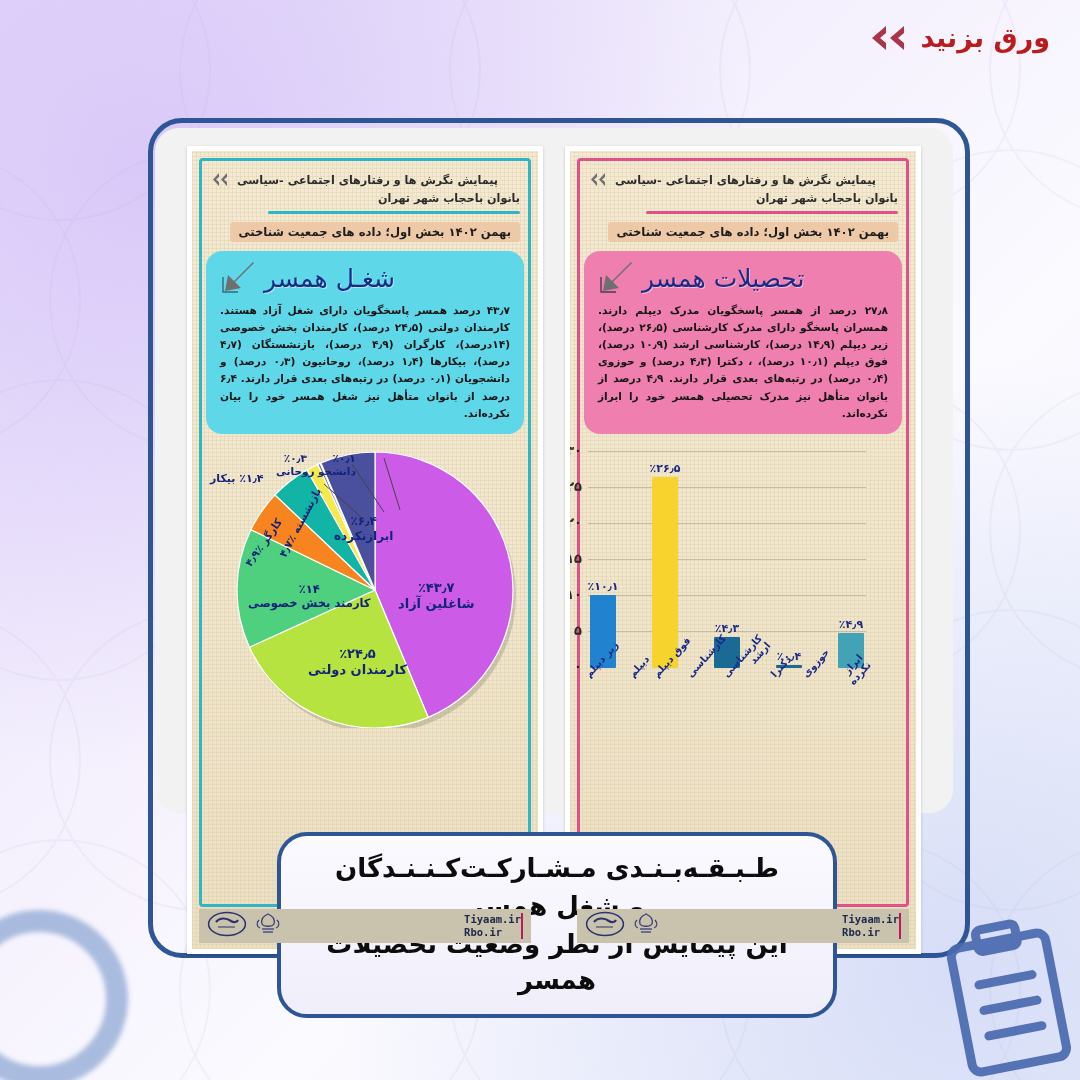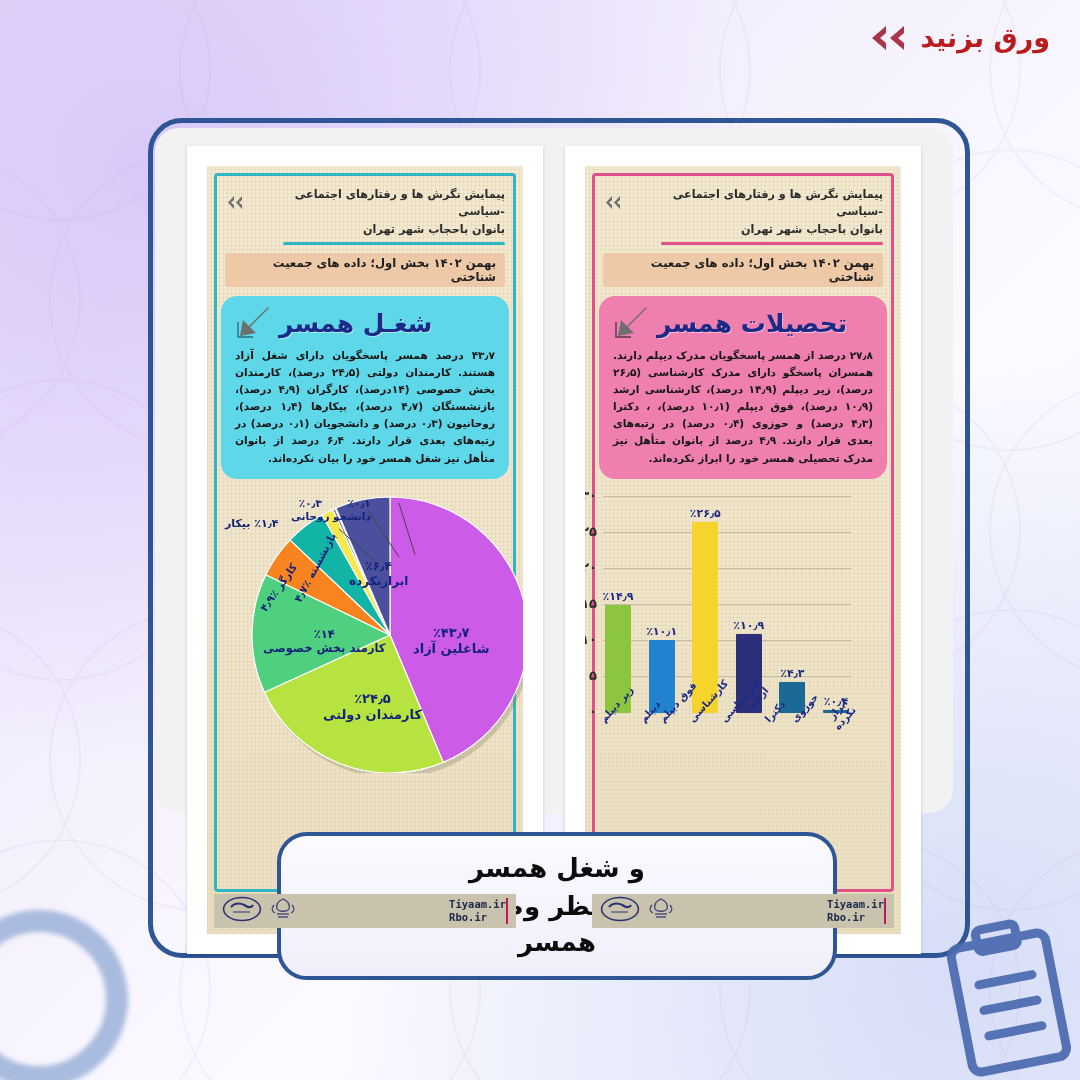--- a/index.html
+++ b/index.html
@@ -28,21 +28,21 @@
   }
   
   .panel{
     position:absolute;left:155px;top:128px;width:798px;height:685px;
     background:#f3f2f2;border-radius:24px;
     display:flex;gap:22px;justify-content:center;align-items:flex-start;
     padding:18px 16px;box-sizing:border-box;
   }
 
   .card{
-    width:356px;height:808px;background:#ffffff;padding:20px;box-sizing:border-box;
+    width:356px;height:808px;background:#ffffff;padding:5px;box-sizing:border-box;
     box-shadow:0 1px 3px rgba(0,0,0,.18);
   }
   .card-inner{
     width:100%;height:100%;box-sizing:border-box;position:relative;
     background:
       repeating-linear-gradient(0deg, rgba(216,198,156,.30) 0 1px, rgba(0,0,0,0) 1px 4px),
       repeating-linear-gradient(90deg, rgba(216,198,156,.30) 0 1px, rgba(0,0,0,0) 1px 4px),
       linear-gradient(180deg,#f4ead3 0%,#f0e6cd 55%,#ece0c3 100%);
     overflow:hidden;
   }
@@ -61,21 +61,21 @@
     display:inline-block;background:#edc9a8;color:#1d1d1d;font-weight:bold;
     font-size:11.6px;padding:3px 9px;border-radius:3px;margin-top:3px;
   }
 
   
   .banner{
     position:relative;margin:9px 14px 0 14px;background:var(--banner);
     border-radius:16px;padding:8px 14px 12px 14px;z-index:2;
   }
   .banner-head{display:flex;align-items:center;justify-content:flex-start;flex-direction:row-reverse;gap:6px;}
-  .banner-title{font-size:25px;font-weight:bold;color:#1b2a86;letter-spacing:-.5px;
+  .banner-title{font-size:25px;font-weight:normal;color:#1b2a86;letter-spacing:-.5px;
     text-shadow:1px 1px 0 rgba(255,255,255,.45);text-align:center;}
   .arrow-ic{flex:0 0 auto;}
   .banner-body{font-size:10.6px;line-height:1.62;color:#151515;text-align:justify;
     direction:rtl;font-weight:bold;margin-top:3px;}
 
   
   .barchart{position:relative;margin:12px 16px 0 14px;height:278px;z-index:2;}
   .plot{position:absolute;right:34px;left:4px;top:6px;bottom:56px;}
   .gridline{position:absolute;left:0;right:0;height:1px;background:rgba(150,140,120,.45);}
   .ytick{position:absolute;right:100%;margin-right:6px;transform:translateY(-52%);
@@ -224,42 +224,38 @@
               <span class="ytick">۲۰</span>
             </div>
             <div class="gridline" style="bottom: 83.3333%;">
               <span class="ytick">۲۵</span>
             </div>
             <div class="gridline" style="bottom: 100%;">
               <span class="ytick">۳۰</span>
             </div>
             <div class="bars">
               <div class="barcol">
-                <div class="bar" style="height: 49.6667%; background: rgb(140, 198, 63);"></div>
-                <span class="barval" style="bottom: calc(49.6667% + 2px);">٪۱۴٫۹</span>
-              </div>
-              <div class="barcol">
                 <div class="bar" style="height: 33.6667%; background: rgb(33, 131, 207);"></div>
                 <span class="barval" style="bottom: calc(33.6667% + 2px);">٪۱۰٫۱</span>
               </div>
               <div class="barcol">
                 <div class="bar" style="height: 88.3333%; background: rgb(247, 211, 46);"></div>
                 <span class="barval" style="bottom: calc(88.3333% + 2px);">٪۲۶٫۵</span>
               </div>
               <div class="barcol">
-                <div class="bar" style="height: 36.3333%; background: rgb(44, 47, 122);"></div>
-                <span class="barval" style="bottom: calc(36.3333% + 2px);">٪۱۰٫۹</span>
-              </div>
-              <div class="barcol">
                 <div class="bar" style="height: 14.3333%; background: rgb(27, 106, 150);"></div>
                 <span class="barval" style="bottom: calc(14.3333% + 2px);">٪۴٫۳</span>
               </div>
               <div class="barcol">
                 <div class="bar" style="height: 1.33333%; background: rgb(27, 106, 150);"></div>
                 <span class="barval" style="bottom: calc(1.33333% + 2px); text-align: center;">٪۰٫۴</span>
+              </div>
+              <div class="barcol">
+                <div class="bar" style="height: 16.3333%; background: rgb(65, 163, 181);"></div>
+                <span class="barval" style="bottom: calc(16.3333% + 2px);">٪۴٫۹</span>
               </div>
             </div>
           </div>
         <div class="xlabels" id="bar-xlabels">
             <div class="xlab">
               <span>زیر دیپلم</span>
             </div>
             <div class="xlab">
               <span>دیپلم</span>
             </div>
@@ -399,20 +395,21 @@
             </svg>
           </span>
         </div>
       </div>
 
     </div>
   </div>
 </div>
 
 <div class="caption">
+  <p>طـبـقـه‌بـنـدی مـشـارکـت‌کـنـنـدگان</p>
   <p>و شغل همسر</p>
   <p>این پیمایش از نظر وضعیت تحصیلات همسر</p>
 </div>
 
 <span class="glass">
   <svg viewBox="0 0 250 230" width="250" height="230">
     <circle cx="95" cy="105" r="78" fill="none" stroke="#8fa8d4" stroke-width="22"></circle>
     <path d="M40 170 L-10 222" stroke="#8fa8d4" stroke-width="26" stroke-linecap="round"></path>
   </svg>
 </span>

